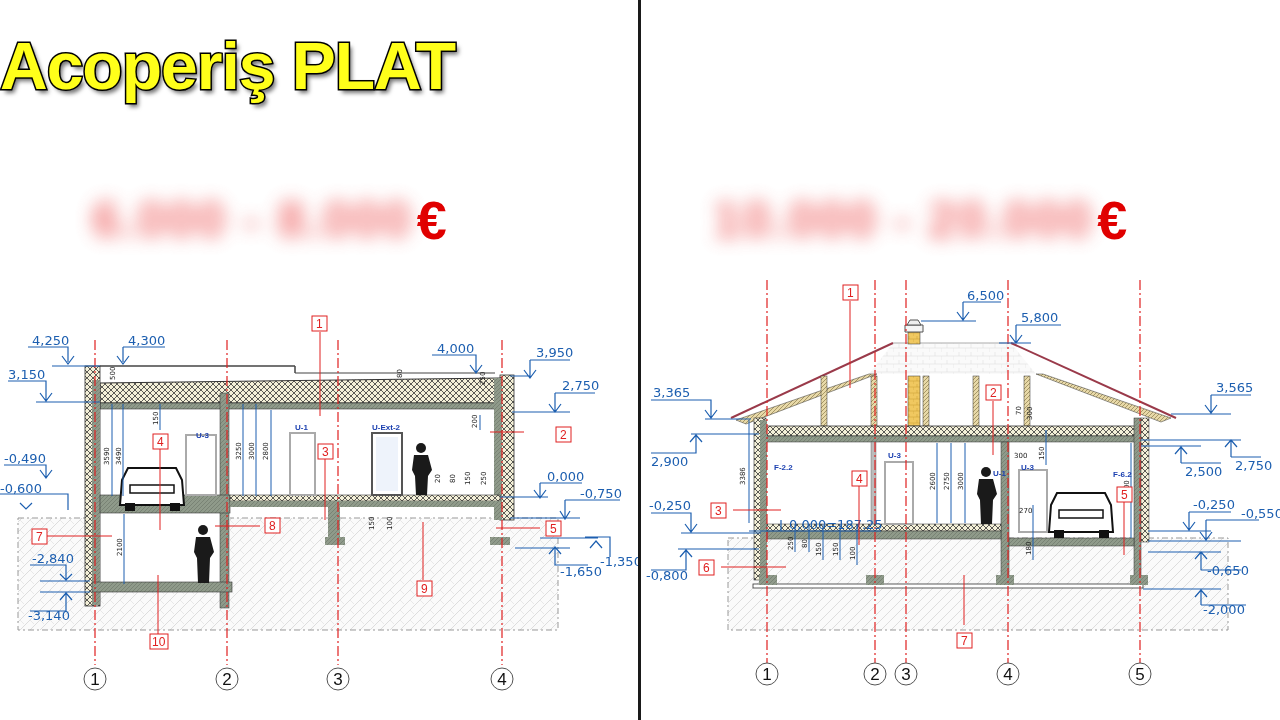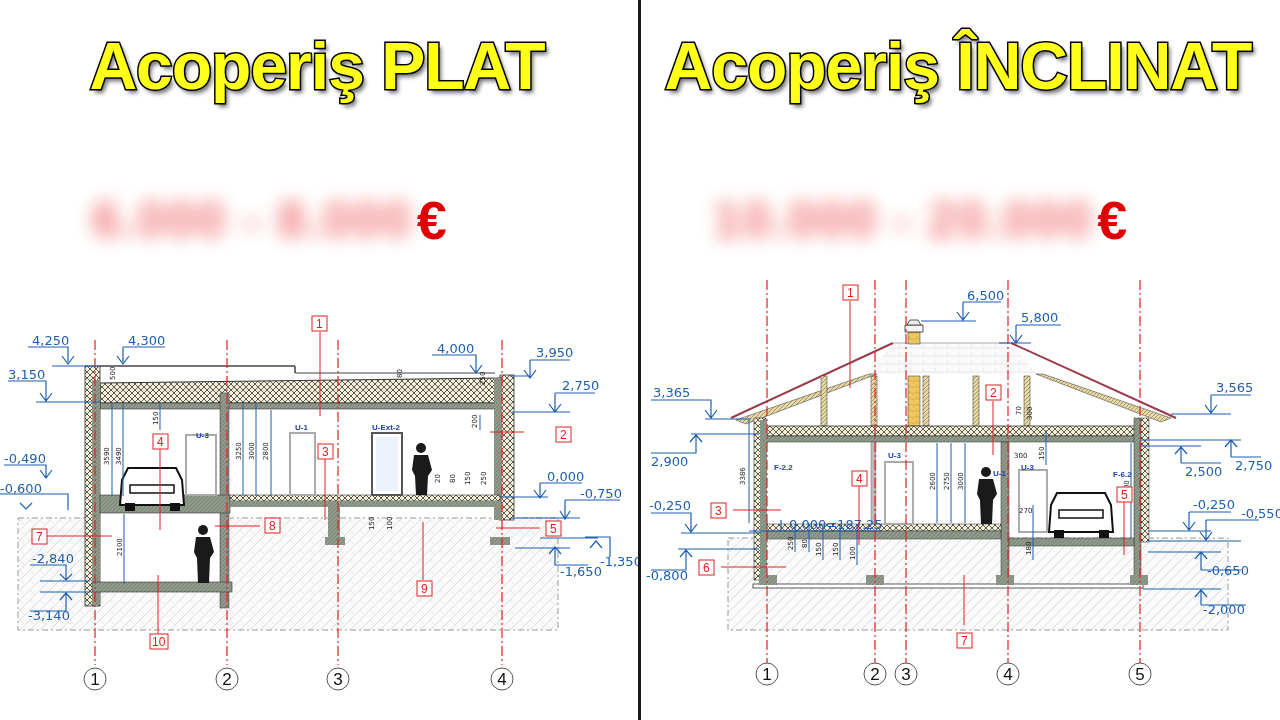--- a/index.html
+++ b/index.html
@@ -5,21 +5,21 @@
   * { box-sizing: border-box; margin: 0; padding: 0; }
   html, body { width: 1280px; height: 720px; overflow: hidden; background: #ffffff; }
   body { position: relative; font-family: "Liberation Sans", sans-serif; }
 
   .panel { position: absolute; top: 0; width: 640px; height: 720px; background: #fff; }
   .panel.left { left: 0; }
   .panel.right { left: 641px; }
   .divider { position: absolute; left: 638px; top: 0; width: 3px; height: 720px; background: #1a1a1a; }
 
   .title {
-    position: absolute; top: 28px; left: 0; width: 634px; text-align: center;
+    position: absolute; top: 28px; left: 0; width: 634px; 
     font-family: "Liberation Sans", sans-serif; font-weight: 700; font-size: 66px;
     color: #ffff1a; letter-spacing: -1px;
     -webkit-text-stroke: 3px #000;
     text-shadow: 3px 4px 4px rgba(0,0,0,0.55), 0 0 2px #000;
     paint-order: stroke fill;
   }
 
   .price {
     position: absolute; top: 190px; height: 60px;
     display: flex; align-items: center;
@@ -221,21 +221,20 @@
       <text class="tag-text" x="269" y="530">8</text>
       <text class="tag-text" x="421" y="593">9</text>
       <text class="tag-text" x="152" y="646">10</text>
     </g>
   </svg>
 </div>
 
 <div class="divider"></div>
 
 <div class="panel right">
-  <div class="title">Acoperiş ÎNCLINAT</div>
   <div class="price" style="left:72px;">
     <span class="blur">10.000 - 20.000</span>
     <span class="euro">€</span>
   </div>
 
   <svg class="drawing" width="640" height="720">
     <defs>
       <pattern id="insul2" width="6" height="6" patternUnits="userSpaceOnUse">
         <rect width="6" height="6" fill="#f4f0d8"></rect>
         <path d="M0,3 L3,0 L6,3 L3,6 Z" fill="none" stroke="#333" stroke-width="0.8"></path>

